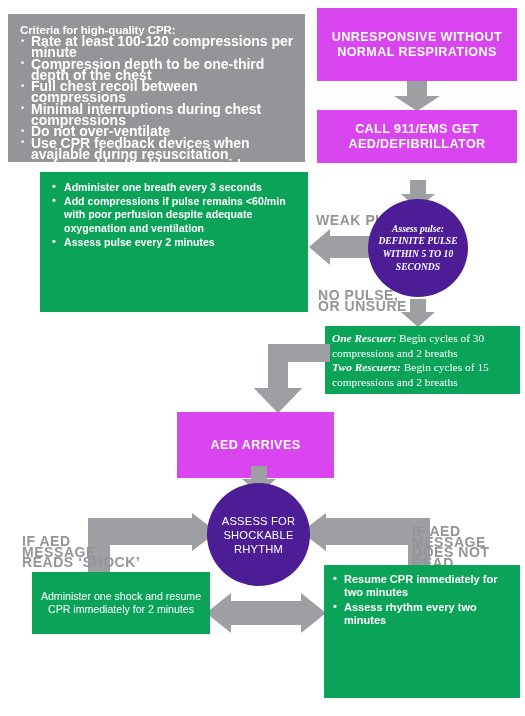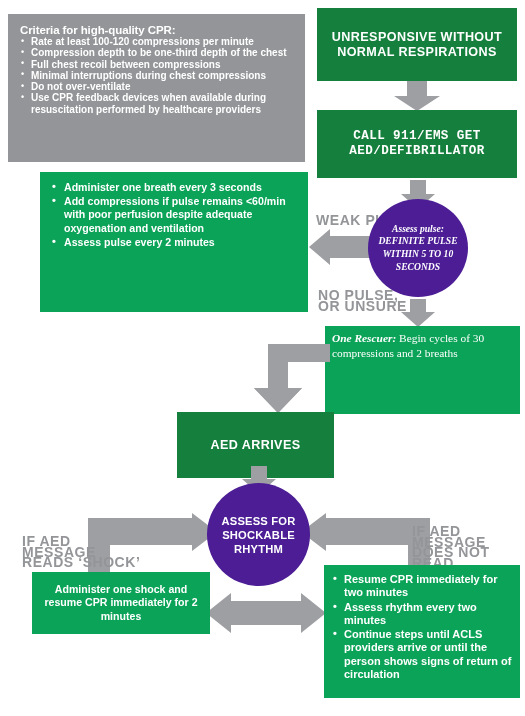--- a/index.html
+++ b/index.html
@@ -26,50 +26,50 @@
   #criteria .crit-title{
     font-size:11.5px;
     font-weight:bold;
     letter-spacing:-0.1px;
   }
   #criteria ul{
     margin:0; padding:0; list-style:none;
   }
   #criteria li{
     position:relative;
-    font-size:10px;
+    font-size:14px;
     font-weight:bold;
     line-height:11.3px;
     padding-left:11px;
     margin-bottom:0px;
   }
   #criteria li:before{
     content:"\2022";
     position:absolute;left:1px;top:-0.5px;
     font-size:9px;
   }
 
   
   .blue{
-    background:#15803d;
+    background:#d946ef;
     color:#ffffff;
     display:flex;
     align-items:center;
     justify-content:center;
     text-align:center;
     font-weight:bold;
     letter-spacing:0.4px;
   }
   #box-unresponsive{
     left:317px; top:8px; width:200px; height:73px;
     font-size:12.6px; line-height:14.6px;
   }
   #box-call911{
-    left:317px; top:110px; width:200px; height:68px;
-    font-size:12.6px; line-height:15px;font-family:Liberation Mono, monospace;
+    left:317px; top:110px; width:200px; height:53px;
+    font-size:12.6px; line-height:15px;
   }
   #box-aed-arrives{
     left:177px; top:412px; width:157px; height:66px;
     font-size:12.6px; line-height:16px;
   }
 
   
   .green{background:#0aa357;color:#ffffff;}
 
   #box-weakpulse{
@@ -84,34 +84,34 @@
     font-weight:bold;
     line-height:13.2px;
     margin-bottom:1px;
   }
   #box-weakpulse li:before{
     content:"\2022";
     position:absolute;left:2px;top:-1px;font-size:11px;
   }
 
   #box-rescuers{
-    left:325px; top:326px; width:195px; height:88px;
+    left:325px; top:326px; width:195px; height:68px;
     padding:5px 6px 4px 7px;
     font-family:"Liberation Serif", serif;
     font-size:11.4px;
     line-height:14.6px;
   }
   #box-rescuers .lbl{font-weight:bold;font-style:italic;}
 
   #box-shock{
     left:32px; top:572px; width:178px; height:62px;
     display:flex;align-items:center;justify-content:flex-end;
     text-align:center;
     font-size:10.6px;
-    font-weight:bold;
+    font-weight:normal;
     line-height:13.4px;
     padding:16px 8px;
   }
 
   #box-resume{
     left:324px; top:565px; width:196px; height:133px;
     padding:8px 7px 5px 7px;
   }
   #box-resume ul{margin:0;padding:0;list-style:none;}
   #box-resume li{
@@ -140,21 +140,21 @@
     font-size:9.6px;
     line-height:12.6px;
     z-index:5;
   }
   #circle-assess{
     left:207px; top:483px; width:103px; height:103px;
     border-radius:50%;
     display:flex;align-items:center;justify-content:center;
     text-align:center;
     font-size:11.2px;
-    font-weight:bold;
+    font-weight:normal;
     line-height:14px;
     letter-spacing:0.2px;
     z-index:6;
   }
 
   
   .arrow{position:absolute;}
   .arr-fill{fill:#9d9fa2;}
 
   
@@ -227,20 +227,23 @@
   <div class="sidelabel" id="lbl-nopulse">NO PULSE,<br>OR UNSURE</div>
 
   <svg class="arrow" style="left:400px;top:299px;" width="36" height="28" viewBox="0 0 36 28">
     <path class="arr-fill" d="M10,0 H26 V13 H35 L18,28 L1,13 H10 Z"></path>
   </svg>
 
   <div class="box green" id="box-rescuers">
     <div>
       <span class="lbl">One Rescuer:</span><span> Begin cycles of 30 compressions and 2 breaths</span>
     </div>
+    <div>
+      <span class="lbl">Two Rescuers:</span><span> Begin cycles of 15 compressions and 2 breaths</span>
+    </div>
   </div>
 
   <svg class="arrow" style="left:226px;top:342px;" width="104" height="72" viewBox="0 0 104 72">
     <path class="arr-fill" d="M104,2 H62 V46 H76 L52,71 L28,46 H42 V20 H104 Z M104,2 V20 H42 V2 Z"></path>
     <path class="arr-fill" d="M104,2 H62 V46 H76 L52,71 L28,46 H42 V20 H104 V2 Z"></path>
   </svg>
 
   <div class="box blue" id="box-aed-arrives">
     <span>AED ARRIVES</span>
   </div>
@@ -269,17 +272,16 @@
   <div class="sidelabel" id="lbl-noshock">IF AED MESSAGE<br>DOES NOT READ<br>‘SHOCK’</div>
 
   <div class="box green" id="box-shock">
     <span>Administer one shock and resume CPR immediately for 2 minutes</span>
   </div>
 
   <div class="box green" id="box-resume">
     <ul>
       <li>Resume CPR immediately for two minutes</li>
       <li>Assess rhythm every two minutes</li>
-      <li>Continue steps until ACLS providers arrive or until the person shows signs of return of circulation</li>
     </ul>
   </div>
 
 </div>
 
 </body></html>

